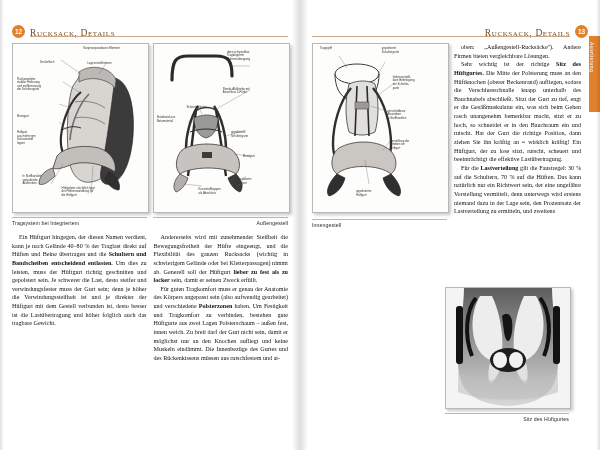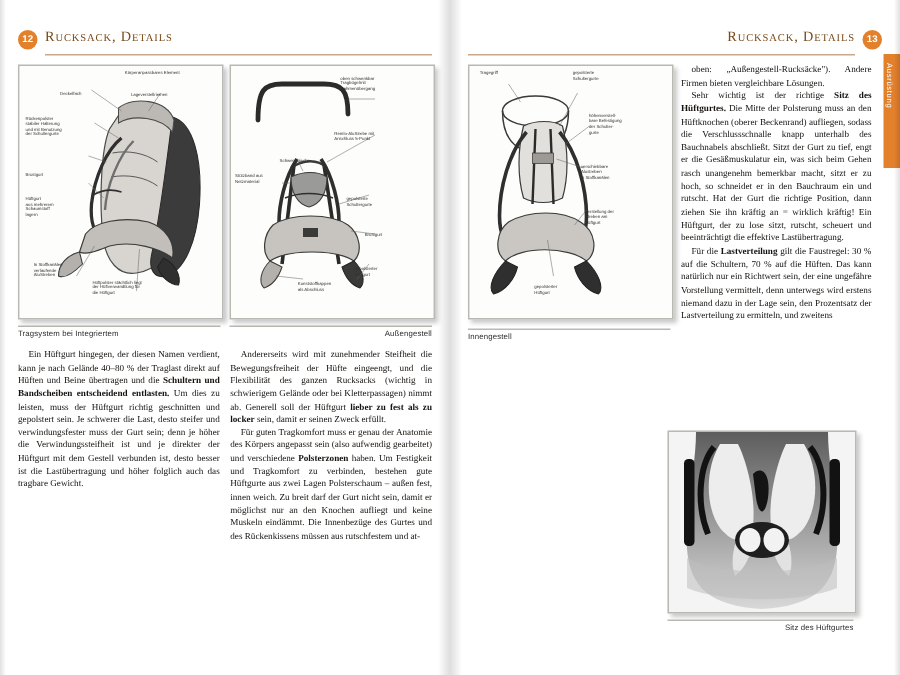--- a/index.html
+++ b/index.html
@@ -22,21 +22,21 @@
     position:absolute;left:292px;top:0;width:16px;height:450px;
     background:linear-gradient(to right,rgba(0,0,0,0.0),rgba(0,0,0,0.13),rgba(0,0,0,0.0));
     pointer-events:none;z-index:30;
   }
   .page-edge-l{position:absolute;left:0;top:0;width:4px;height:450px;background:linear-gradient(to right,rgba(0,0,0,.12),rgba(0,0,0,0));z-index:29;}
   .page-edge-r{position:absolute;right:0;top:0;width:4px;height:450px;background:linear-gradient(to left,rgba(0,0,0,.12),rgba(0,0,0,0));z-index:29;}
 
   
   .runhead{
     position:relative;height:18px;
-    display:flex;align-items:flex-start;gap:5px;
+    display:flex;align-items:flex-end;gap:5px;
   }
   .runhead.r{justify-content:flex-end;}
   .folio{
     width:13px;height:13px;border-radius:50%;
     background:#e2802c;color:#fff;
     font-family:"Liberation Sans",sans-serif;
     font-size:6.5px;font-weight:bold;
     display:flex;align-items:center;justify-content:center;
     flex:0 0 auto;
   }

